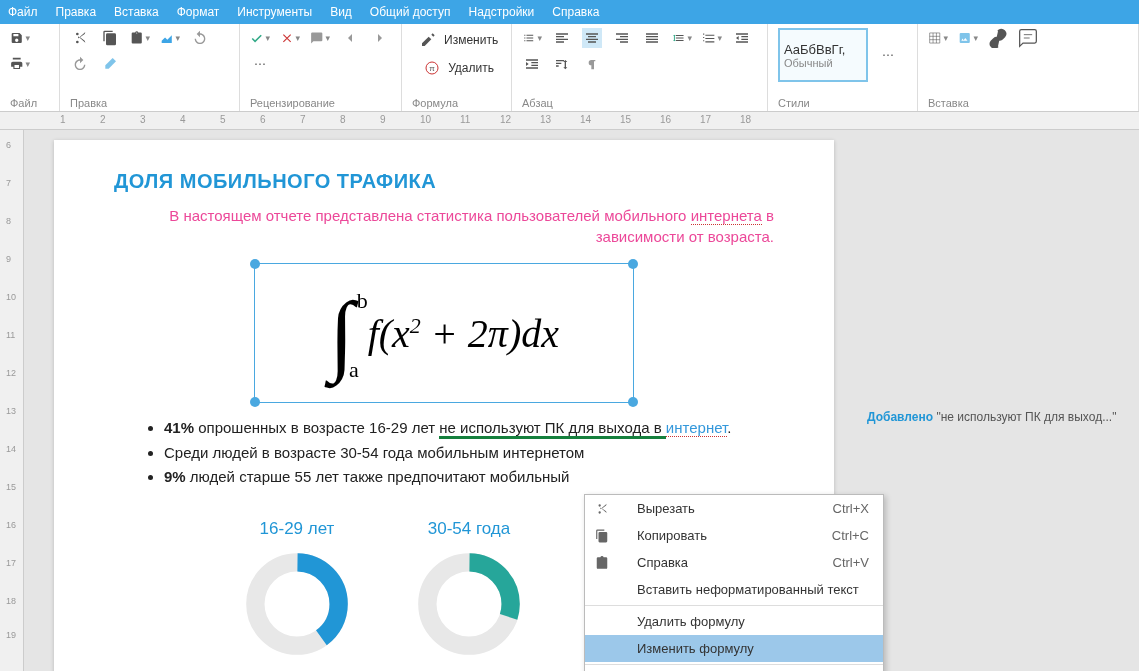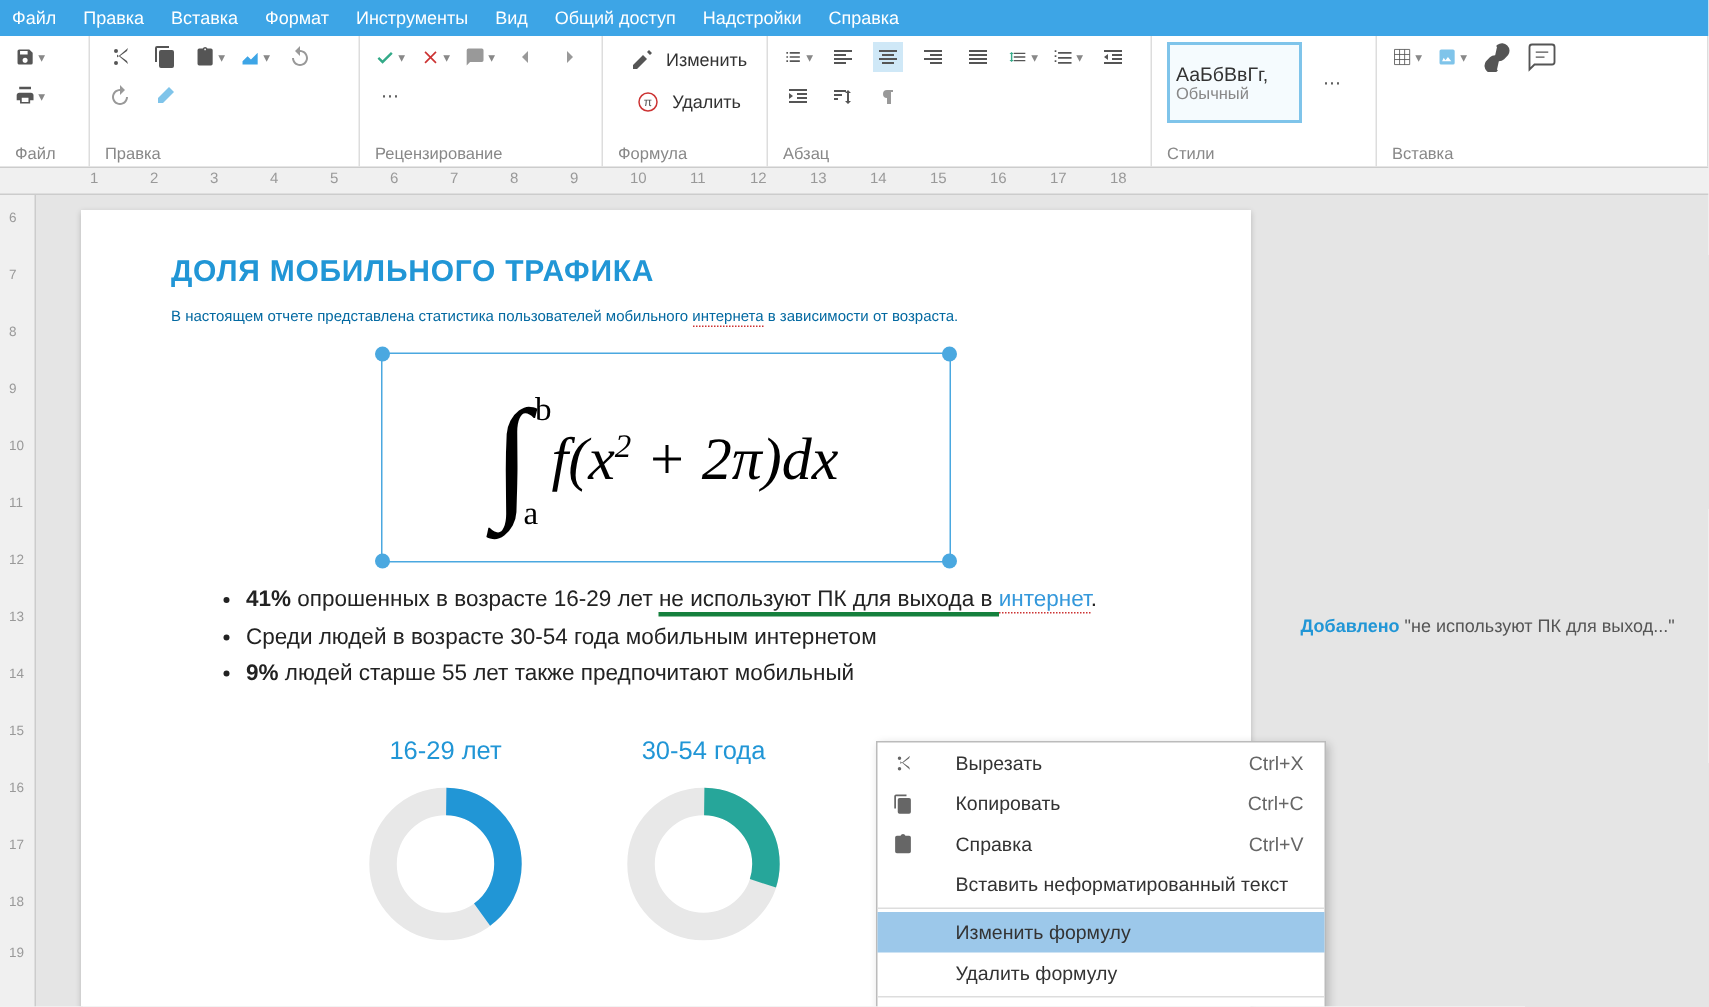--- a/index.html
+++ b/index.html
@@ -17,21 +17,21 @@
 .stylebox .t { font-size: 13px; color: #333; }
 .stylebox .s { font-size: 11px; color: #888; }
 .ruler { background: #f0f0f0; height: 18px; border-bottom: 1px solid #ccc; color: #999; font-size: 10px; padding-left: 60px; position: relative; }
 .ruler span { position: absolute; top: 2px; }
 .workspace { display: flex; height: 541px; }
 .vruler { width: 24px; background: #f0f0f0; border-right: 1px solid #ccc; color: #999; font-size: 9px; position: relative; }
 .vruler span { position: absolute; left: 6px; }
 .page-area { flex: 1; background: #e5e5e5; padding: 10px 0 0 30px; overflow: hidden; position: relative; }
 .page { background: #fff; width: 780px; height: 540px; box-shadow: 0 1px 4px rgba(0,0,0,0.2); padding: 30px 60px; position: relative; }
 .docheading { color: #2196d6; font-weight: bold; font-size: 20px; letter-spacing: 0.5px; }
-.bodytext { font-size: 10px; color: #0369a1; margin-top: 12px; line-height: 1.4; }
+.bodytext { font-size: 15px; color: #ec4899; margin-top: 12px; line-height: 1.4; text-align: right; }
 .underline-red { border-bottom: 1px dotted #c33; }
 .formula-box { border: 1.5px solid #4aa8e0; margin: 16px auto 14px; width: 380px; height: 140px; position: relative; display: flex; align-items: center; justify-content: center; }
 .formula-box .handle { width: 10px; height: 10px; background: #4aa8e0; border-radius: 50%; position: absolute; }
 .formula-box .tl { top: -5px; left: -5px; }
 .formula-box .tr { top: -5px; right: -5px; }
 .formula-box .bl { bottom: -5px; left: -5px; }
 .formula-box .br { bottom: -5px; right: -5px; }
 .formula { font-family: 'Times New Roman', serif; font-style: italic; font-size: 40px; color: #000; display: flex; align-items: center; }
 .formula .int { font-size: 90px; font-style: normal; line-height: 0.9; position: relative; margin-right: 14px; }
 .formula .sup { font-size: 22px; position: absolute; top: -2px; right: -14px; }
@@ -389,28 +389,28 @@
             </svg>
           </span>
           <span>Справка</span>
           <span class="sc">Ctrl+V</span>
         </div>
       <div class="row">
           <span class="icocol"></span>
           <span>Вставить неформатированный текст</span>
         </div>
       <hr>
+      <div class="row">
+          <span class="icocol"></span>
+          <span>Удалить формулу</span>
+        </div>
       <div class="row hi">
           <span class="icocol"></span>
           <span>Изменить формулу</span>
         </div>
+      <hr>
       <div class="row">
           <span class="icocol"></span>
-          <span>Удалить формулу</span>
-        </div>
-      <hr>
-      <div class="row">
-          <span class="icocol"></span>
         </div>
 
     </div>
   </div>
 </div>
 
 </body></html>

